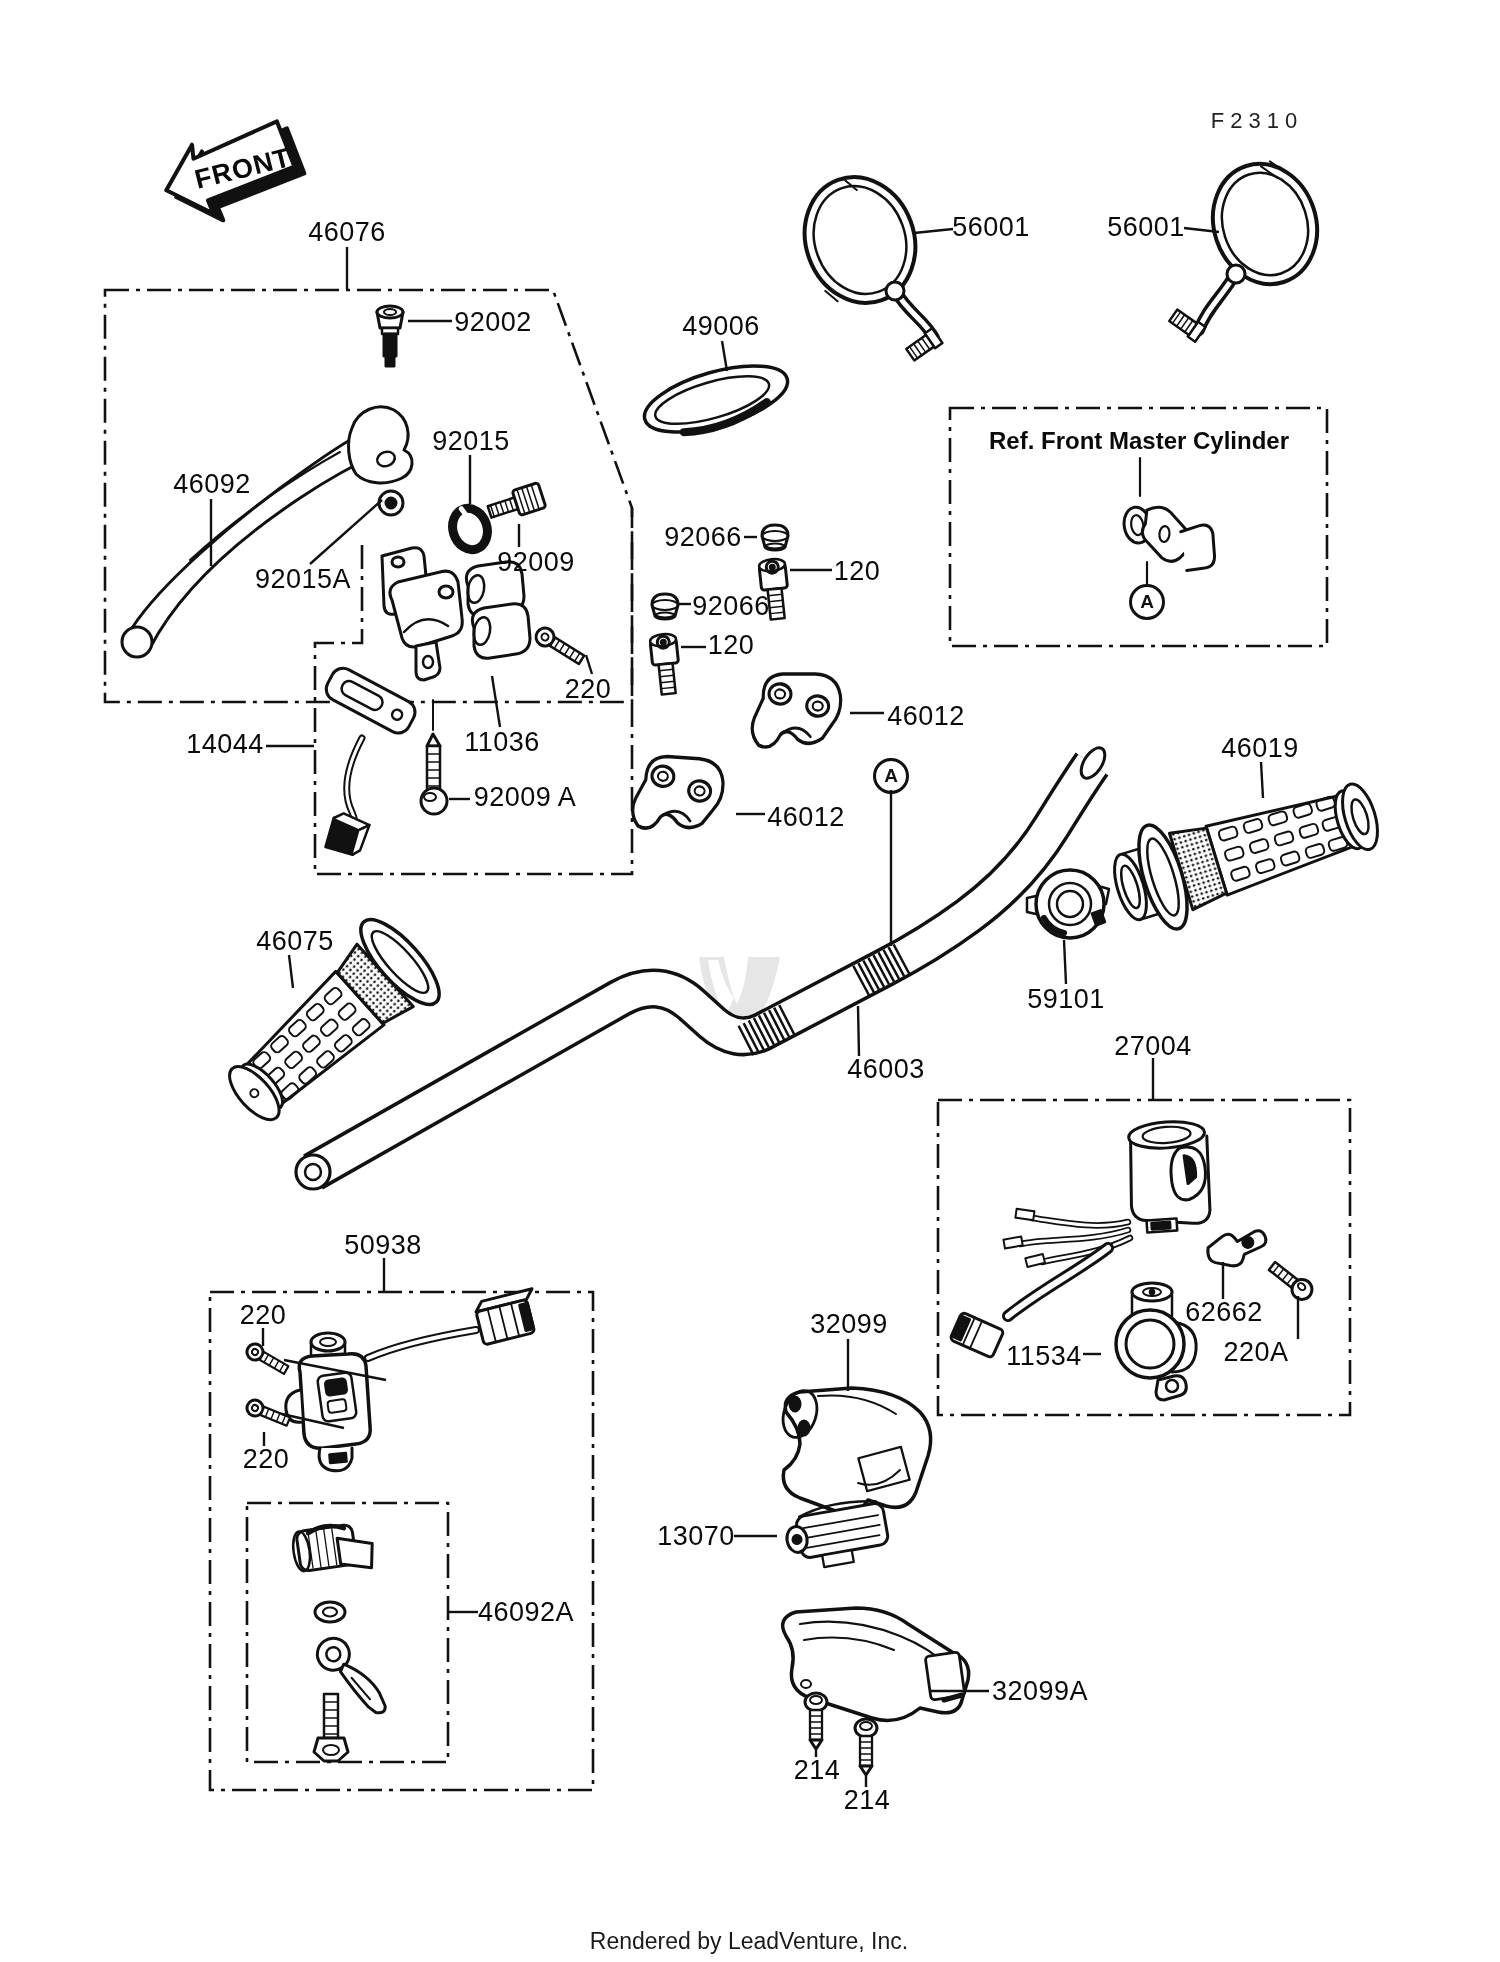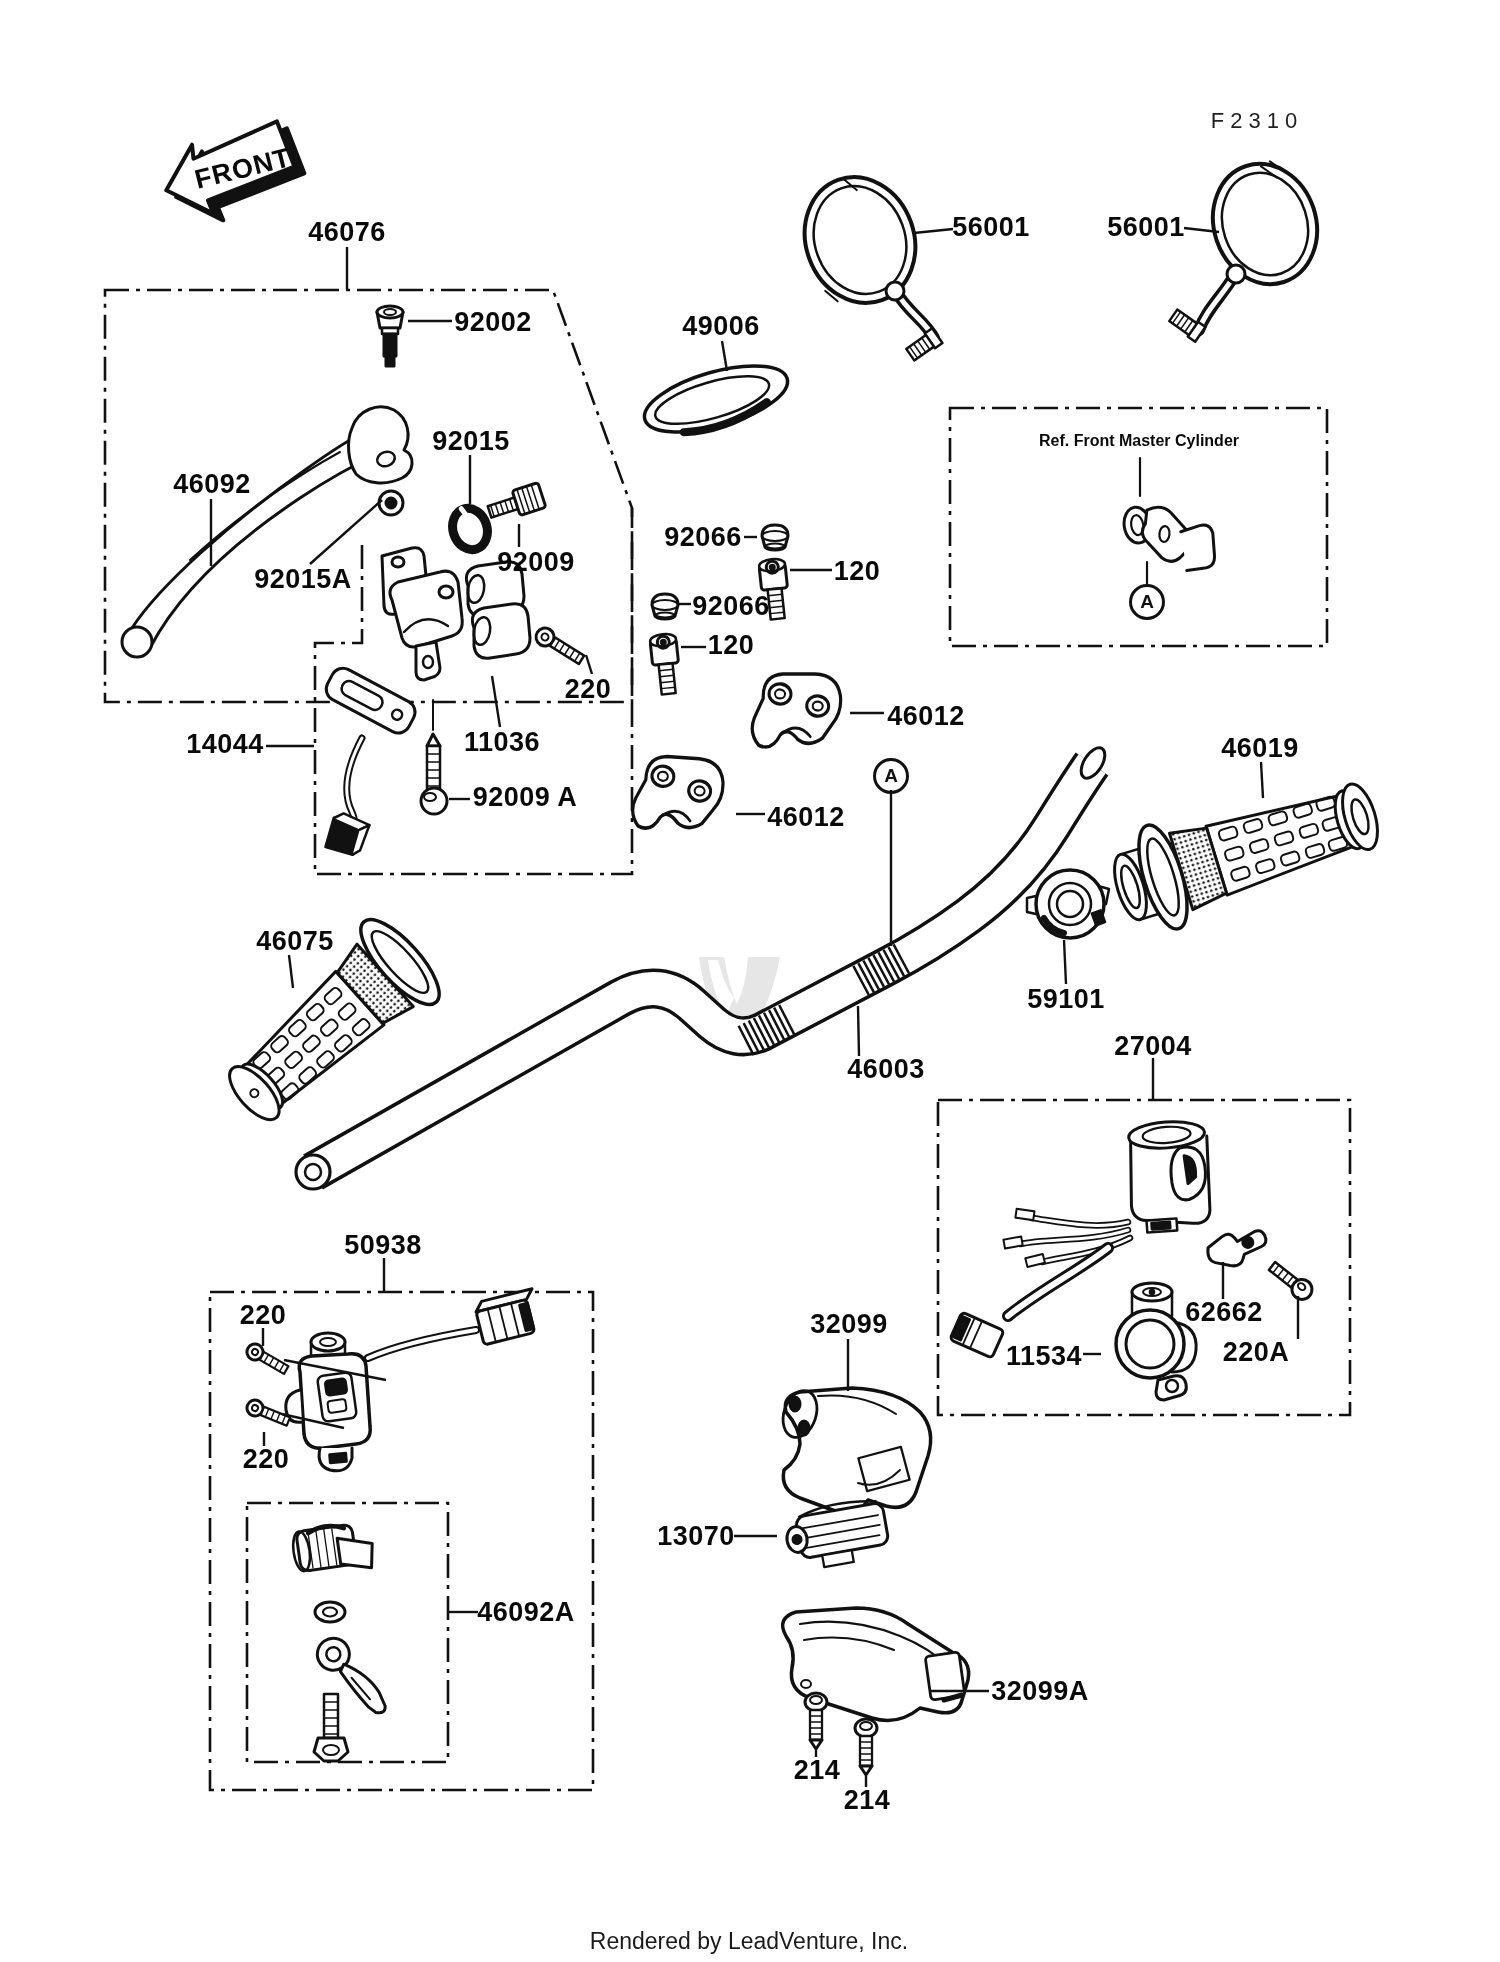--- a/index.html
+++ b/index.html
@@ -1,27 +1,27 @@
 <!DOCTYPE html>
 <html><head>
 <meta charset="utf-8">
 <style>
   html,body{margin:0;padding:0;background:#fff}
   .stage{position:relative;width:1500px;height:1962px;background:#fff;
          font-family:"Liberation Sans",sans-serif;overflow:hidden}
   .svg-layer{position:absolute;left:0;top:0;width:1500px;height:1962px}
-  .pl{position:absolute;transform:translate(-50%,-50%);font-weight:bold;font-size:27px;
+  .pl{position:absolute;transform:translate(-50%,-50%);font-weight:normal;font-size:27px;
       color:#0a0a0a;white-space:nowrap;letter-spacing:.5px}
   .wm{position:absolute;left:488px;top:1078px;color:#e4e4e4;font-weight:bold;
       font-size:42px;letter-spacing:20px;white-space:nowrap}
   .acirc{position:absolute;width:30px;height:30px;border:3px solid #111;border-radius:50%;
          display:flex;align-items:center;justify-content:center;font-weight:bold;
          font-size:19px;color:#111;transform:translate(-50%,-50%);background:transparent}
   .ref-title{position:absolute;transform:translate(-50%,-50%);font-weight:bold;
-             font-size:16px;color:#0a0a0a;white-space:nowrap}
+             font-size:24px;color:#0a0a0a;white-space:nowrap}
   .f23{position:absolute;transform:translate(-50%,-50%);font-size:22px;letter-spacing:6px;
        color:#222;white-space:nowrap}
   .front-label{position:absolute;transform:translate(-50%,-50%) rotate(-14deg);
        font-weight:bold;font-size:27px;letter-spacing:1px;color:#0a0a0a;white-space:nowrap}
   .footer{position:absolute;transform:translate(-50%,-50%);font-size:23px;color:#1a1a1a;white-space:nowrap}
 </style>
 </head>
 <body>
 
 <div class="stage">

